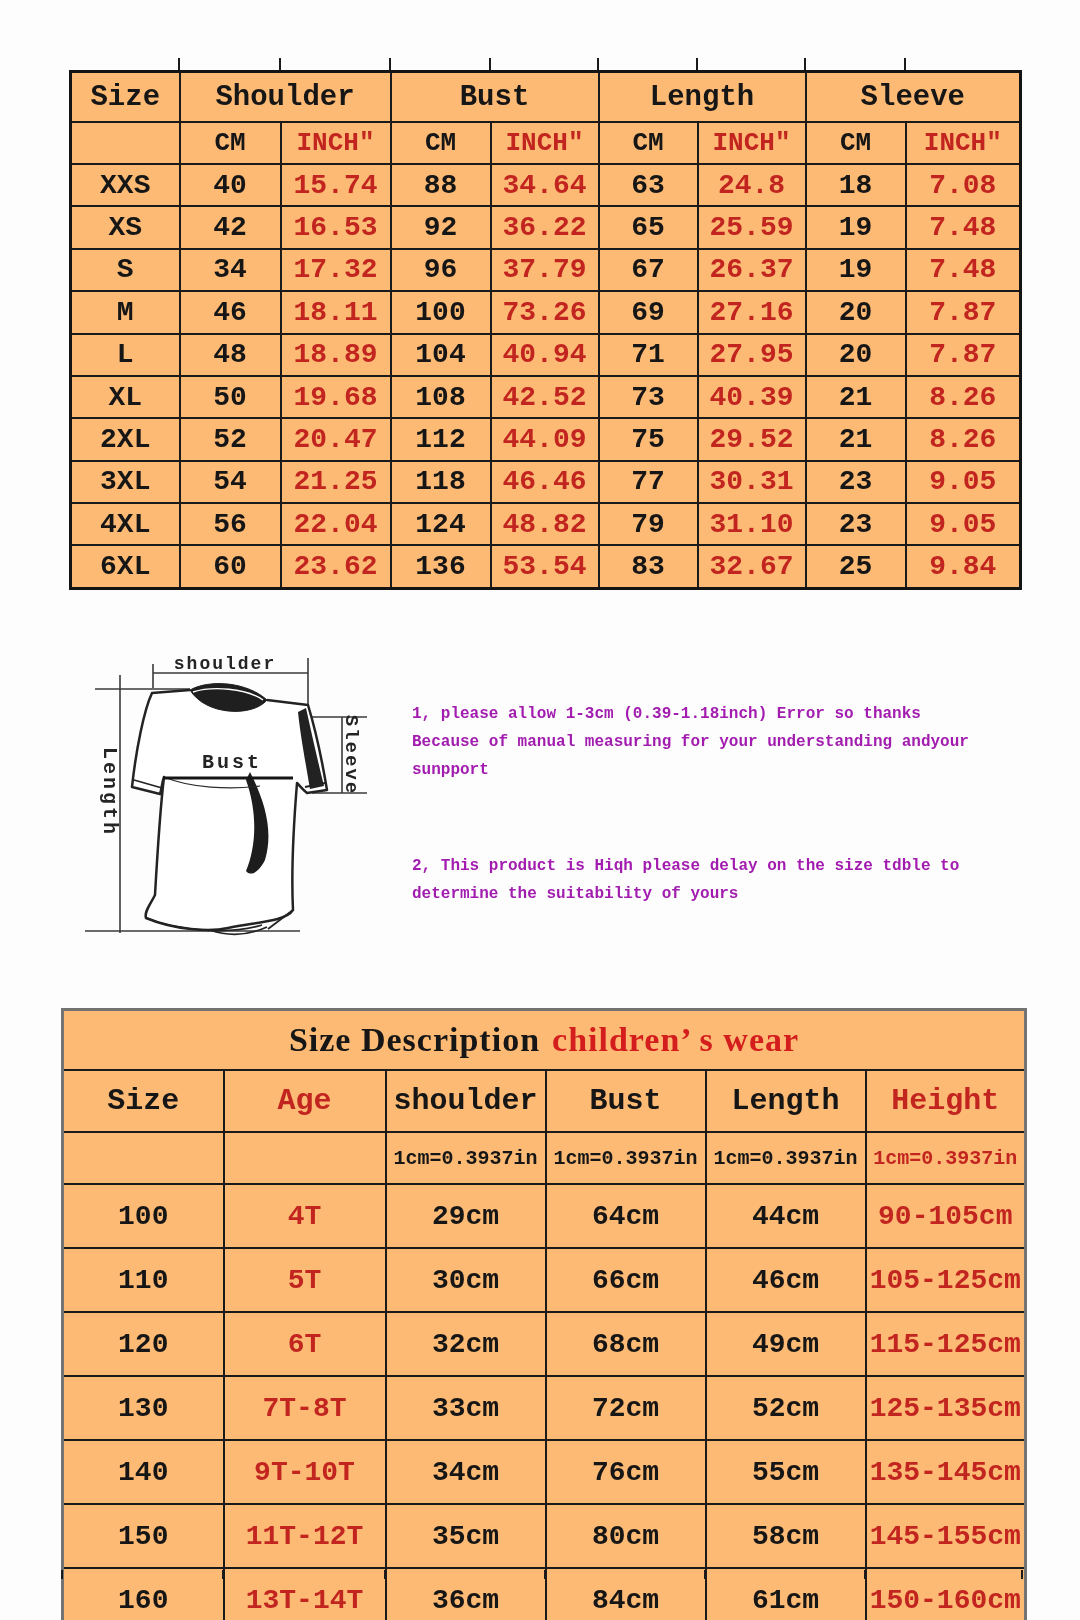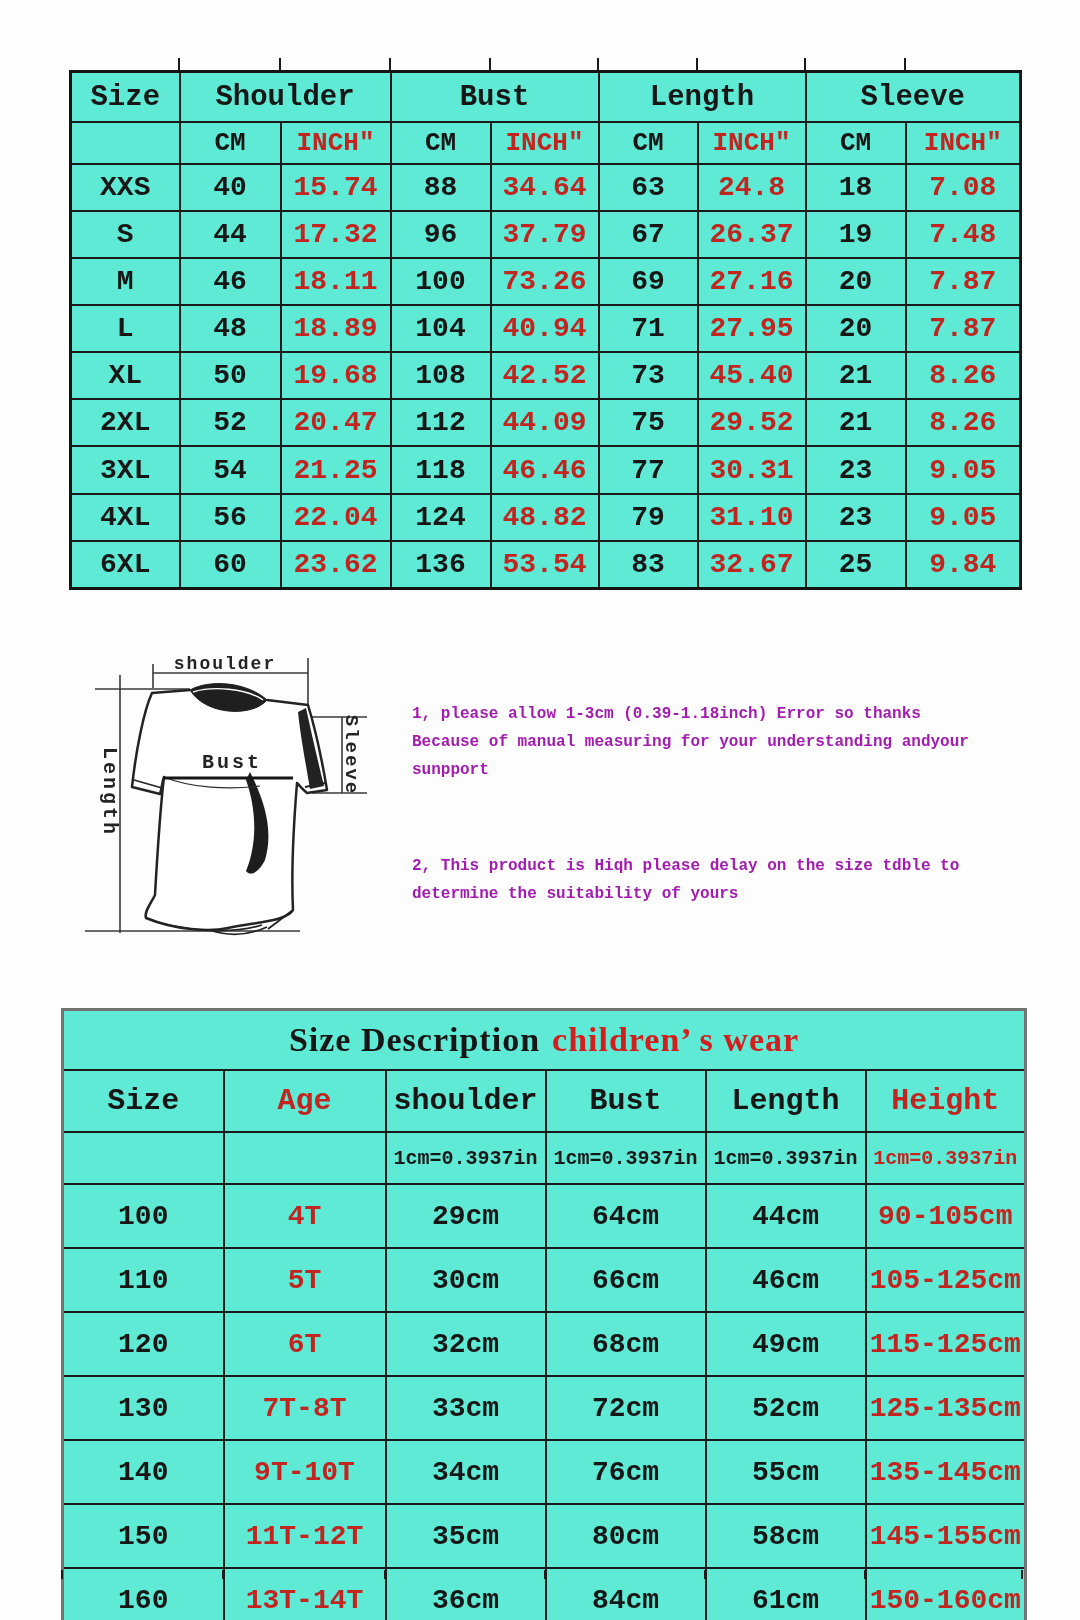--- a/index.html
+++ b/index.html
@@ -5,21 +5,21 @@
   html,body{margin:0;padding:0;}
   body{
     width:1080px;height:1620px;background:#ffffff;position:relative;overflow:hidden;
     font-family:"Liberation Mono","DejaVu Sans Mono",monospace;
     color:#161616;
   }
   .canvas{position:absolute;inset:0;background:#fdfdfd;}
   .red{color:#c2251f;}
 
   
-  table{border-collapse:collapse;table-layout:fixed;background:#5eead4;}
+  table{border-collapse:collapse;table-layout:fixed;background:#fdba74;}
   th,td{border:2px solid #1a1a1a;text-align:center;vertical-align:middle;padding:0;
         font-weight:700;overflow:hidden;white-space:nowrap;}
 
   
   .adult-table{position:absolute;left:69px;top:70px;width:950px;height:520px;border:3px solid #141414;}
   .adult-table thead tr.groups th{height:48px;font-size:29px;}
   .adult-table thead tr.units th{height:40px;font-size:26px;}
   .adult-table tbody td{font-size:28px;}
 
   
@@ -92,22 +92,33 @@
           <td>40</td>
           <td class="red">15.74</td>
           <td>88</td>
           <td class="red">34.64</td>
           <td>63</td>
           <td class="red">24.8</td>
           <td>18</td>
           <td class="red">7.08</td>
         </tr>
         <tr>
+          <td>XS</td>
+          <td>42</td>
+          <td class="red">16.53</td>
+          <td>92</td>
+          <td class="red">36.22</td>
+          <td>65</td>
+          <td class="red">25.59</td>
+          <td>19</td>
+          <td class="red">7.48</td>
+        </tr>
+        <tr>
           <td>S</td>
-          <td>44</td>
+          <td>34</td>
           <td class="red">17.32</td>
           <td>96</td>
           <td class="red">37.79</td>
           <td>67</td>
           <td class="red">26.37</td>
           <td>19</td>
           <td class="red">7.48</td>
         </tr>
         <tr>
           <td>M</td>
@@ -131,21 +142,21 @@
           <td>20</td>
           <td class="red">7.87</td>
         </tr>
         <tr>
           <td>XL</td>
           <td>50</td>
           <td class="red">19.68</td>
           <td>108</td>
           <td class="red">42.52</td>
           <td>73</td>
-          <td class="red">45.40</td>
+          <td class="red">40.39</td>
           <td>21</td>
           <td class="red">8.26</td>
         </tr>
         <tr>
           <td>2XL</td>
           <td>52</td>
           <td class="red">20.47</td>
           <td>112</td>
           <td class="red">44.09</td>
           <td>75</td>

